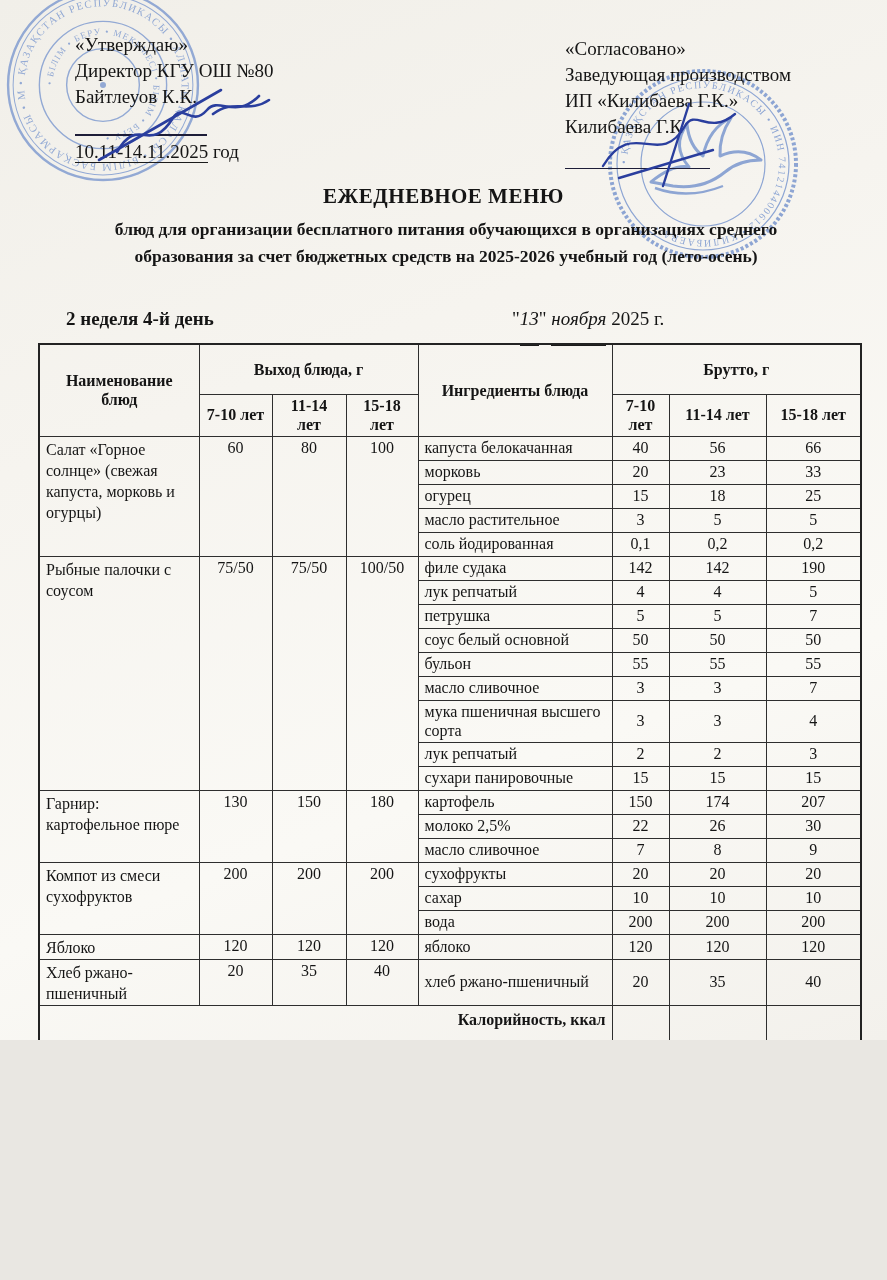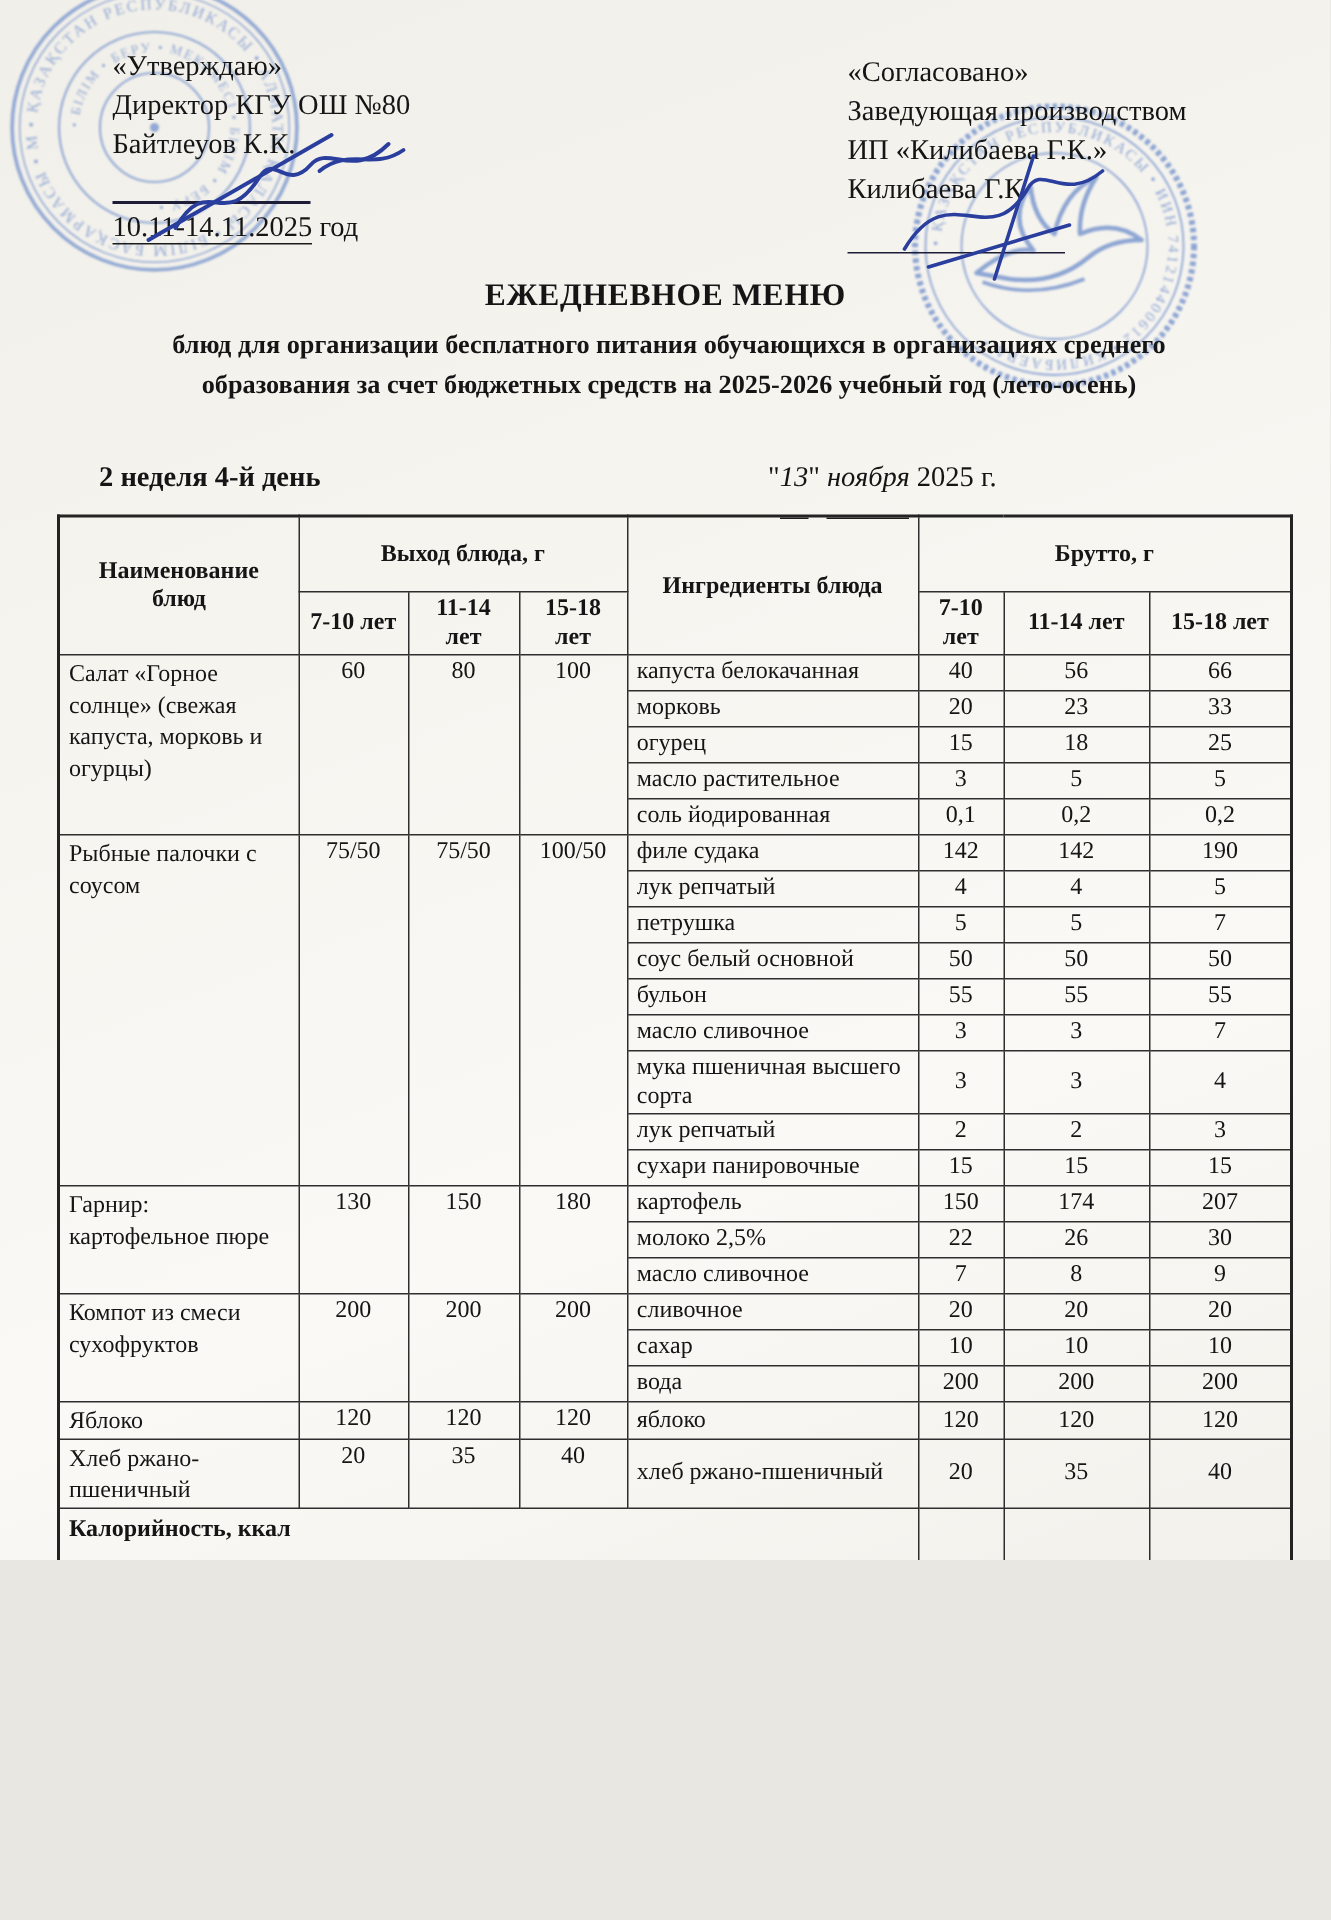--- a/index.html
+++ b/index.html
@@ -45,21 +45,21 @@
   }
   .menu th,.menu td{border:1px solid #2e2e2e;padding:1px 6px;vertical-align:middle;}
   .menu th{font-weight:bold;text-align:center;line-height:1.2;}
   .menu thead tr.h1{height:50px;}
   .menu thead tr.h2{height:42px;}
   .menu tbody tr{height:24px;}
   td.dish{vertical-align:top;text-align:left;line-height:1.32;padding-top:2px;}
   td.num{text-align:center;}
   td.top{vertical-align:top;padding-top:2px;}
   td.ing{text-align:left;line-height:1.22;margin-top:20px;}
-  td.cal{font-weight:bold;text-align:left;vertical-align:top;padding-top:5px;height:32px;}
+  td.cal{font-weight:bold;text-align:right;vertical-align:top;padding-top:5px;height:32px;}
   
   .footer{position:absolute;left:80px;top:1052px;font-size:19px;white-space:nowrap;}
   .footer .blank{display:inline-block;width:196px;border-bottom:1.5px solid #1b1b1b;
                  height:20px;margin:0 8px;position:relative;}
   .sig-footer{position:absolute;left:52px;top:-38px;width:96px;height:62px;}
 </style>
 </head>
 <body>
 
 <div class="page">
@@ -284,21 +284,21 @@
           <td class="ing">масло сливочное</td>
           <td class="num">7</td>
           <td class="num">8</td>
           <td class="num">9</td>
         </tr>
         <tr>
           <td rowspan="3" class="dish">Компот из смеси сухофруктов</td>
           <td rowspan="3" class="num top">200</td>
           <td rowspan="3" class="num top">200</td>
           <td rowspan="3" class="num top">200</td>
-          <td class="ing">сливочное</td>
+          <td class="ing">сухофрукты</td>
           <td class="num">20</td>
           <td class="num">20</td>
           <td class="num">20</td>
         </tr>
         <tr>
           <td class="ing">сахар</td>
           <td class="num">10</td>
           <td class="num">10</td>
           <td class="num">10</td>
         </tr>

